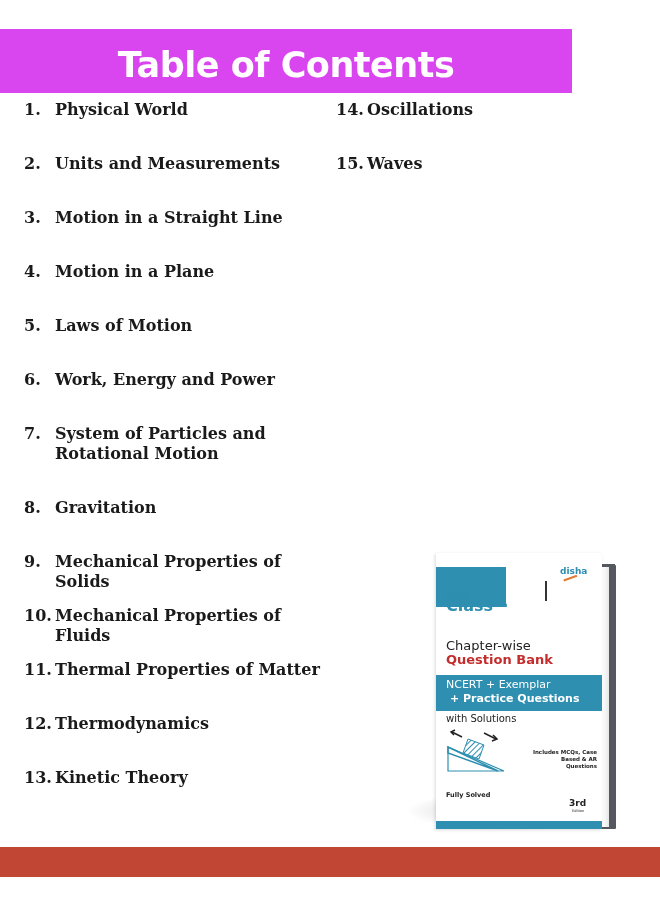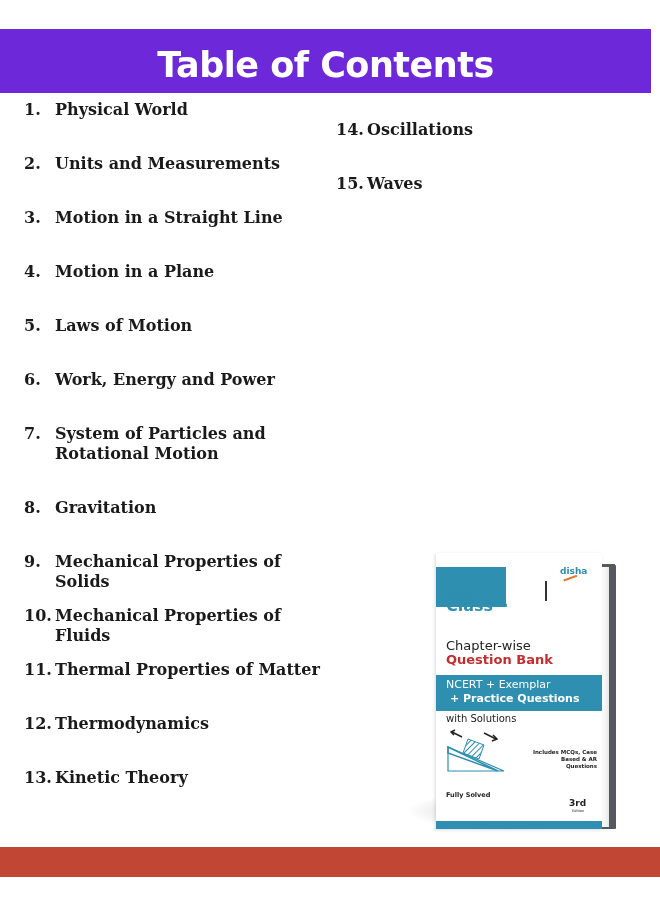--- a/index.html
+++ b/index.html
@@ -1,37 +1,37 @@
 <!DOCTYPE html>
 <html><head>
   <meta charset="utf-8">
   <style>
     * { box-sizing: border-box; margin: 0; padding: 0; }
     html, body { width: 660px; height: 900px; background: #ffffff; overflow: hidden; }
     body { position: relative; font-family: "DejaVu Serif", "Liberation Serif", serif; }
 
     .header-band {
-      position: absolute; left: 0; top: 29px; width: 651px; height: 64px;
-      background: #6d28d9;
+      position: absolute; left: 0; top: 29px; width: 572px; height: 64px;
+      background: #d946ef;
       display: flex; align-items: center; justify-content: center;
     }
     .header-title {
       color: #ffffff; font-family: "DejaVu Sans", "Liberation Sans", sans-serif;
       font-weight: bold; font-size: 35px; letter-spacing: -0.5px;
       padding-top: 8px;
     }
 
     .footer-band {
       position: absolute; left: 0; top: 847px; width: 660px; height: 30px;
       background: #c14633;
     }
 
     .toc-col { position: absolute; top: 100px; }
     .toc-col.left { left: 24px; width: 310px; }
-    .toc-col.right { left: 336px; width: 300px; margin-top: 20px; }
+    .toc-col.right { left: 336px; width: 300px; }
 
     .toc-item {
       display: flex; align-items: flex-start;
       font-size: 16px; font-weight: bold; color: #1a1a1a;
       line-height: 20px;
       height: 54px;
     }
     .toc-item.tall { height: 74px; }
     .toc-num { width: 31px; flex: none; }
     .toc-label { flex: 1; }

